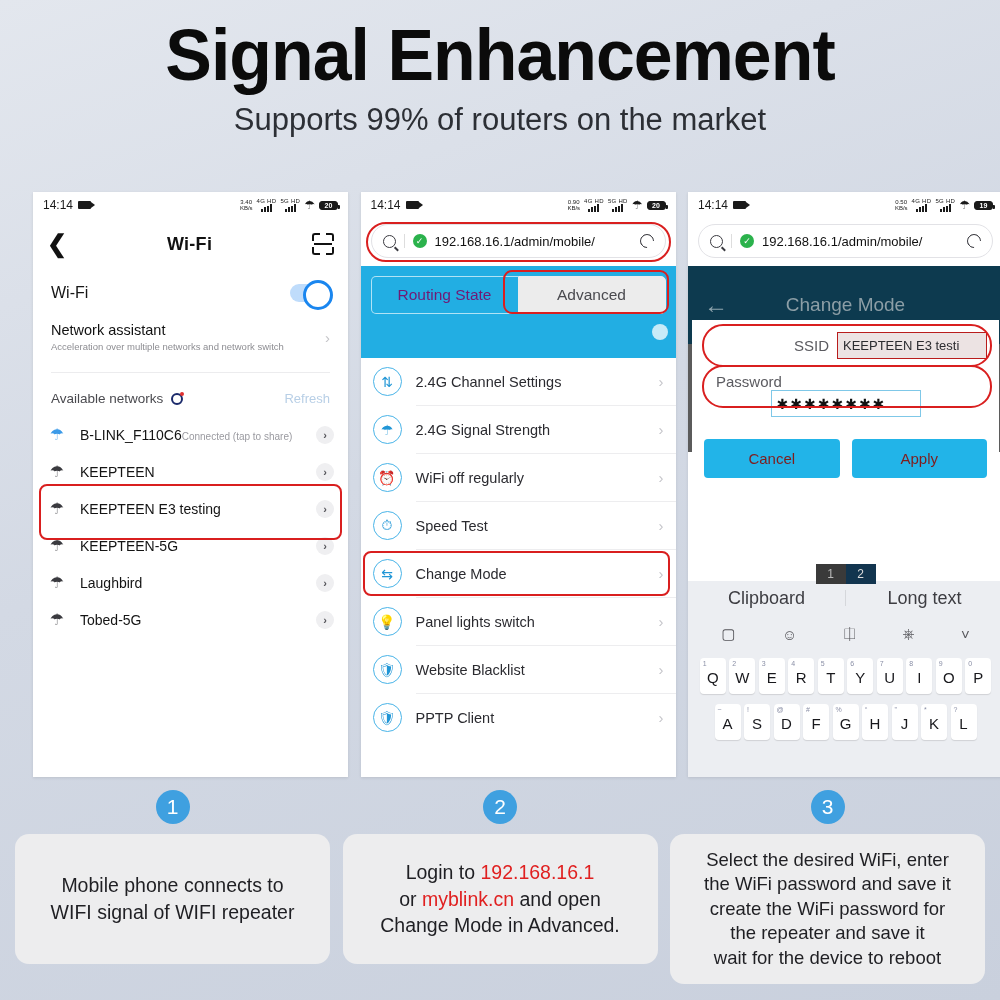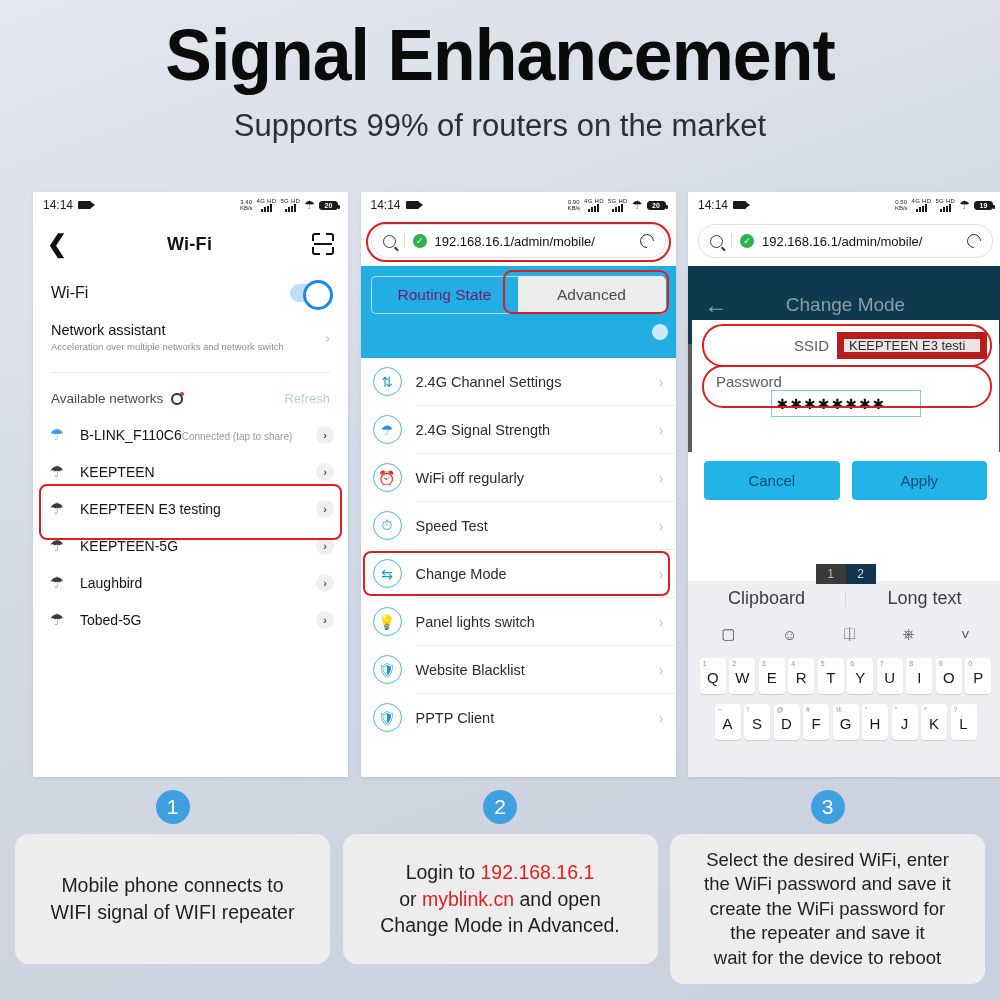--- a/index.html
+++ b/index.html
@@ -16,21 +16,21 @@
   .hero-title {
     font-size: 72px;
     font-weight: bold;
     letter-spacing: -1px;
     color: #0b0b0b;
     line-height: 1.05;
     font-family: "Liberation Sans Narrow","Liberation Sans", sans-serif;
     transform: scaleX(0.97);
   }
   .hero-sub {
-    margin-top: 14px;
+    margin-top: 8px;
     font-size: 31px;
     color: #2c2f35;
     font-weight: 400;
   }
 
   
   .cols {
     position: absolute;
     top: 192px; left: 18px;
     width: 1000px;
@@ -177,27 +177,27 @@
   .tr-row { display:flex; padding: 8px 14px 0; color:#c8c8c8; font-size:13px; opacity:0.85; }
 
   .dialog {
     position:absolute; left: 4px; right: 4px; top: 128px;
     background:#fff; padding: 12px 12px 14px; z-index: 6;
   }
   .dlg-field { display:flex; align-items:center; justify-content:flex-end; margin-bottom: 6px; position:relative; }
   .dlg-lbl { font-size: 15px; color:#5b5b60; padding-right: 8px; }
   .dlg-lbl.left { margin-right:auto; padding-left:12px; }
   .dlg-input {
-    width: 150px; height: 27px; border:7px solid #b91c1c; background:#ece3e3;
+    width: 150px; height: 27px; border:1px solid #b91c1c; background:#ece3e3;
     font-size: 13px; color:#2c2c30; display:flex; align-items:center; padding: 0 5px;
     overflow:hidden; white-space:nowrap;
   }
   .dlg-input.pw { background:#fff; border:1px solid #7fc8e8; letter-spacing:2px; font-size:14px; color:#111; }
   .dlg-btns { display:flex; gap: 12px; margin-top: 22px; }
-  .dlg-btn { flex:1; background:#22b4e8; color:#0c4a6e; font-size:15px; text-align:center; padding: 11px 0; border-radius:4px;margin-top:22px; }
+  .dlg-btn { flex:1; background:#22b4e8; color:#7f1d1d; font-size:15px; text-align:center; padding: 11px 0; border-radius:4px; }
 
   .pager { position:absolute; bottom: 0; left:0; right:0; height:22px; display:flex; justify-content:center; align-items:flex-end; z-index:2; }
   .pg { width: 30px; text-align:center; font-size:12px; color:#b9b9b9; padding: 3px 0; background:#3a3a3a; }
   .pg.active { background:#12354f; color:#dcdcdc; }
 
   .kb { background:#eceef2; position:absolute; bottom:0; left:0; right:0; height: 196px; }
   .kb-top { display:flex; height: 34px; }
   .kb-top div { flex:1; text-align:center; font-size: 18px; color:#3d3d42; line-height:34px; }
   .kb-top .sepline { flex:none; width:1px; background:#d5d7db; height:16px; margin-top:9px; }
   .kb-icons { display:flex; justify-content:space-around; align-items:center; height: 38px; padding: 0 10px; color:#55555a; }

